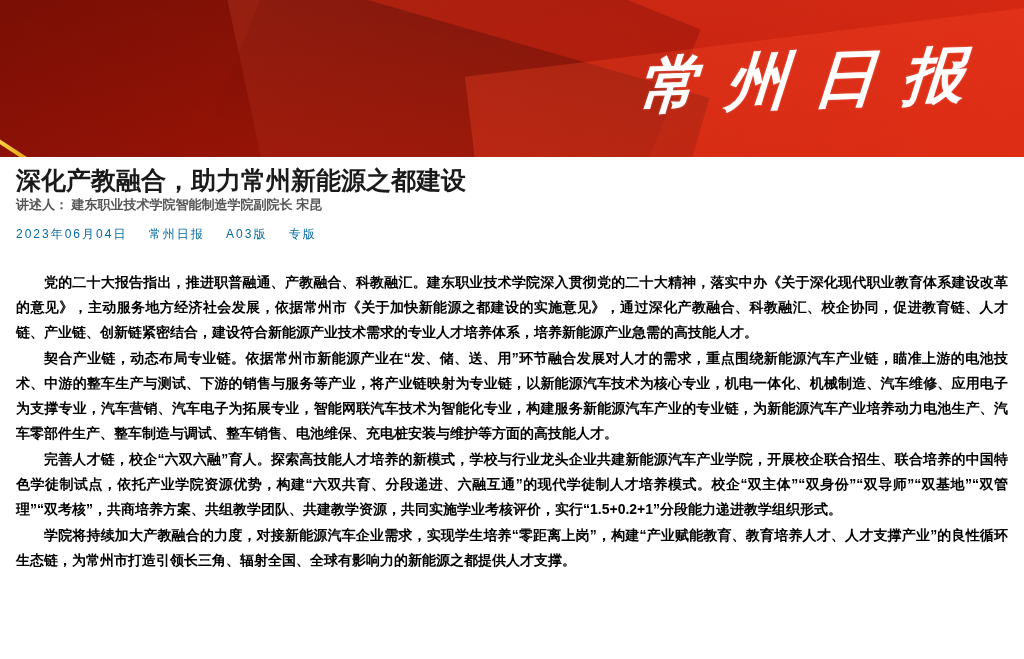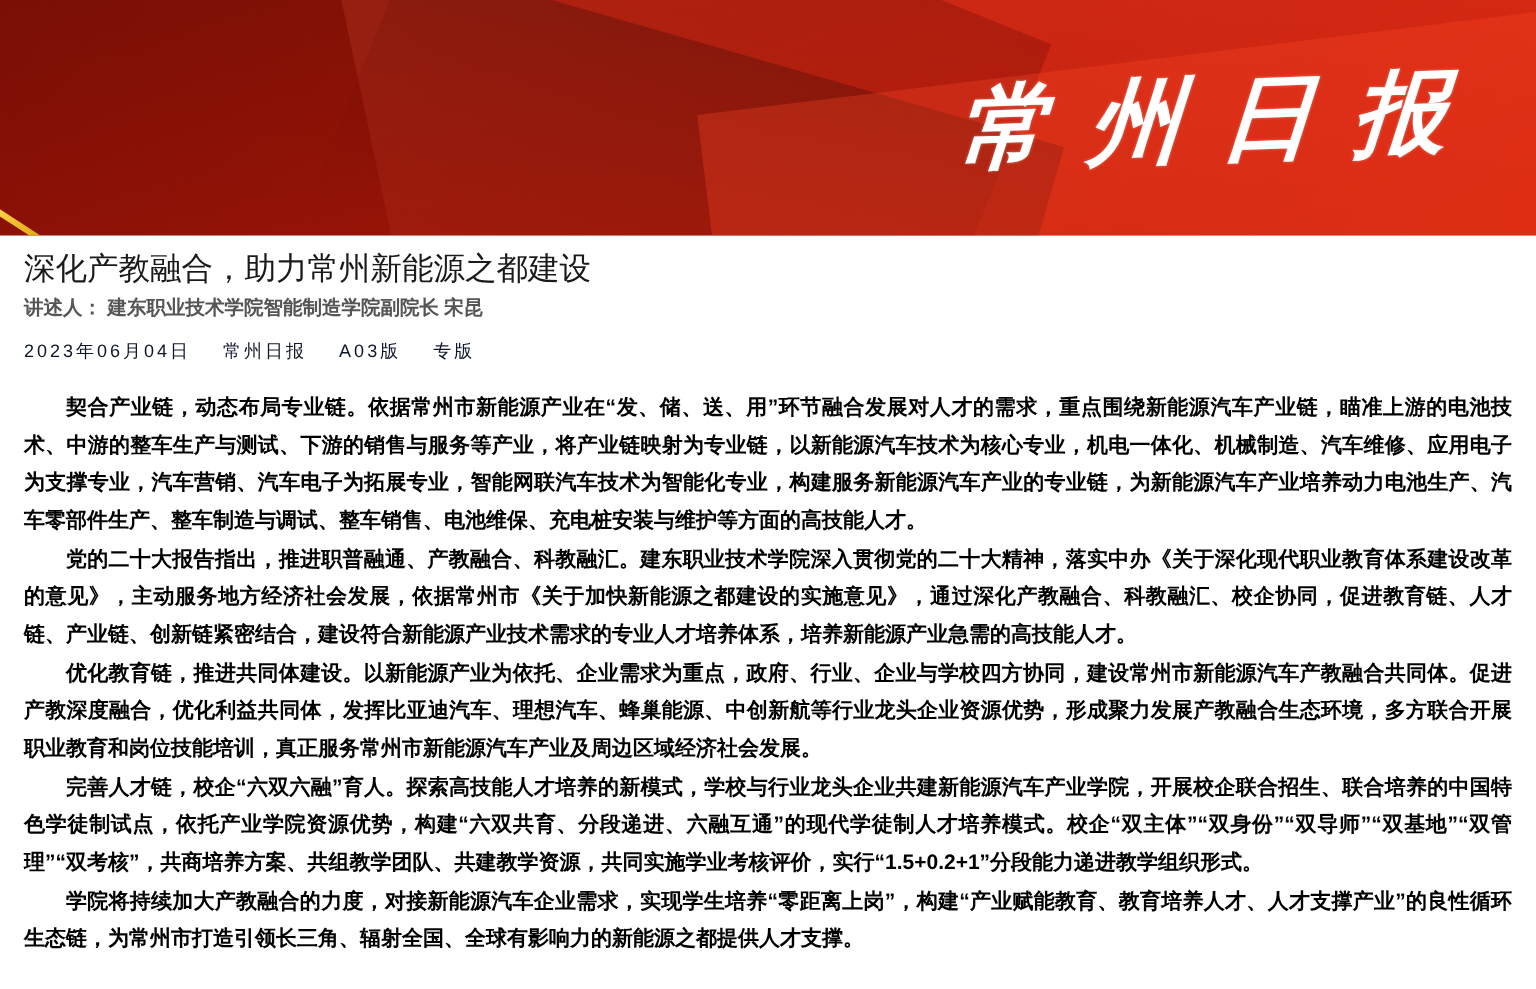--- a/index.html
+++ b/index.html
@@ -61,36 +61,36 @@
     letter-spacing: 26px;
     white-space: nowrap;
     transform: skewX(-6deg) rotate(-2deg);
     text-shadow: 0 0 2px rgba(255,255,255,0.4);
   }
 
   
   .article { padding: 8px 16px 0 16px; }
   .article-title {
     margin: 2px 0 3px 0;
-    font-size: 21px;
+    font-size: 25px;
     line-height: 26px;
-    font-weight: 400;
+    font-weight: 700;
     color: #1a1a1a;
   }
   .article-byline {
     font-size: 13px;
     font-weight: 700;
     color: #555555;
     margin-bottom: 12px;
   }
   .article-meta {
     font-size: 12px;
-    color: #0f172a;
+    color: #0369a1;
     letter-spacing: 2px;
-    margin-bottom: 16px;
+    margin-bottom: 27px;
   }
   .article-meta span { margin-right: 16px; }
   .article-body p {
     margin: 0 0 1px 0;
     font-size: 14px;
     line-height: 25px;
     font-weight: 700;
     color: #000000;
     text-align: justify;
     text-indent: 2em;
@@ -116,21 +116,20 @@
     <div class="article-byline">讲述人： 建东职业技术学院智能制造学院副院长 宋昆</div>
 
     <div class="article-meta">
       <span>2023年06月04日</span>
       <span>常州日报</span>
       <span>A03版</span>
       <span>专版</span>
     </div>
 
     <div class="article-body">
+      <p>党的二十大报告指出，推进职普融通、产教融合、科教融汇。建东职业技术学院深入贯彻党的二十大精神，落实中办《关于深化现代职业教育体系建设改革的意见》，主动服务地方经济社会发展，依据常州市《关于加快新能源之都建设的实施意见》，通过深化产教融合、科教融汇、校企协同，促进教育链、人才链、产业链、创新链紧密结合，建设符合新能源产业技术需求的专业人才培养体系，培养新能源产业急需的高技能人才。</p>
       <p>契合产业链，动态布局专业链。依据常州市新能源产业在“发、储、送、用”环节融合发展对人才的需求，重点围绕新能源汽车产业链，瞄准上游的电池技术、中游的整车生产与测试、下游的销售与服务等产业，将产业链映射为专业链，以新能源汽车技术为核心专业，机电一体化、机械制造、汽车维修、应用电子为支撑专业，汽车营销、汽车电子为拓展专业，智能网联汽车技术为智能化专业，构建服务新能源汽车产业的专业链，为新能源汽车产业培养动力电池生产、汽车零部件生产、整车制造与调试、整车销售、电池维保、充电桩安装与维护等方面的高技能人才。</p>
-      <p>党的二十大报告指出，推进职普融通、产教融合、科教融汇。建东职业技术学院深入贯彻党的二十大精神，落实中办《关于深化现代职业教育体系建设改革的意见》，主动服务地方经济社会发展，依据常州市《关于加快新能源之都建设的实施意见》，通过深化产教融合、科教融汇、校企协同，促进教育链、人才链、产业链、创新链紧密结合，建设符合新能源产业技术需求的专业人才培养体系，培养新能源产业急需的高技能人才。</p>
-      <p>优化教育链，推进共同体建设。以新能源产业为依托、企业需求为重点，政府、行业、企业与学校四方协同，建设常州市新能源汽车产教融合共同体。促进产教深度融合，优化利益共同体，发挥比亚迪汽车、理想汽车、蜂巢能源、中创新航等行业龙头企业资源优势，形成聚力发展产教融合生态环境，多方联合开展职业教育和岗位技能培训，真正服务常州市新能源汽车产业及周边区域经济社会发展。</p>
       <p>完善人才链，校企“六双六融”育人。探索高技能人才培养的新模式，学校与行业龙头企业共建新能源汽车产业学院，开展校企联合招生、联合培养的中国特色学徒制试点，依托产业学院资源优势，构建“六双共育、分段递进、六融互通”的现代学徒制人才培养模式。校企“双主体”“双身份”“双导师”“双基地”“双管理”“双考核”，共商培养方案、共组教学团队、共建教学资源，共同实施学业考核评价，实行“1.5+0.2+1”分段能力递进教学组织形式。</p>
       <p>学院将持续加大产教融合的力度，对接新能源汽车企业需求，实现学生培养“零距离上岗”，构建“产业赋能教育、教育培养人才、人才支撑产业”的良性循环生态链，为常州市打造引领长三角、辐射全国、全球有影响力的新能源之都提供人才支撑。</p>
     </div>
   </main>
 
 </div>
 
 </body></html>

